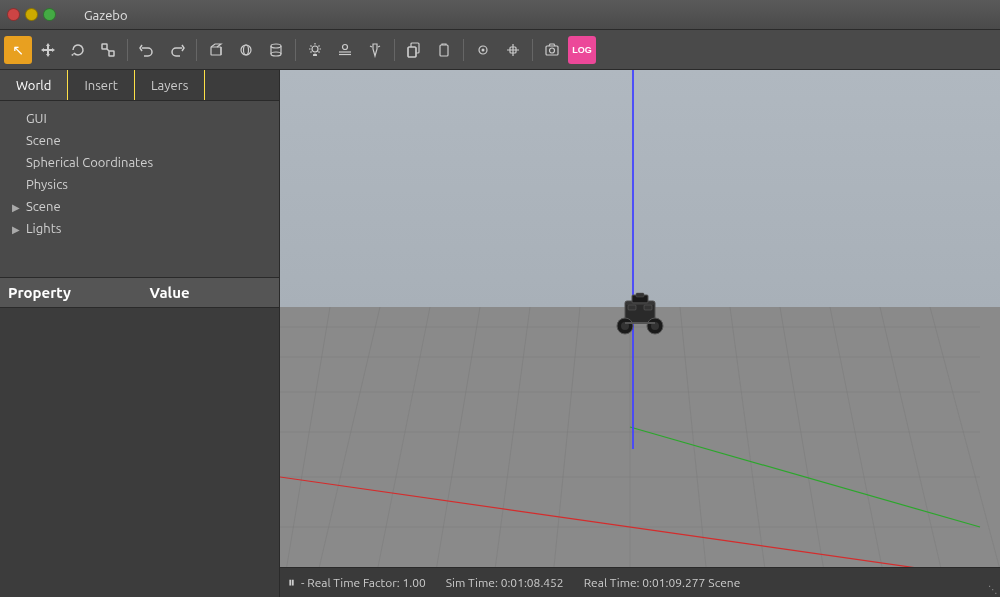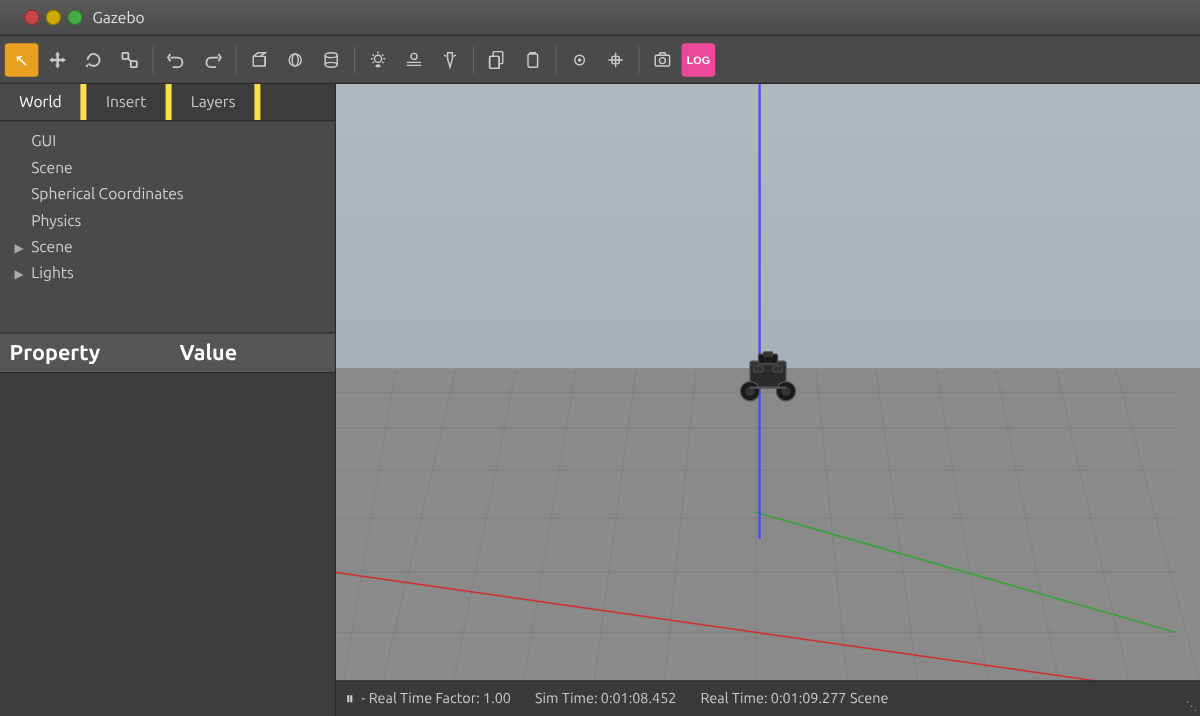--- a/index.html
+++ b/index.html
@@ -12,22 +12,22 @@
       color: #e0e0e0;
       overflow: hidden;
     }
 
     
     #titlebar {
       height: 30px;
       background: linear-gradient(to bottom, #5a5a5a, #4a4a4a);
       display: flex;
       align-items: center;
-      padding: 0 20px;
-      gap: 4px;
+      padding: 0 7px;
+      gap: 24px;
       border-bottom: 1px solid #2a2a2a;
     }
     .window-buttons {
       display: flex;
       gap: 5px;
     }
     .win-btn {
       width: 13px;
       height: 13px;
       border-radius: 50%;
@@ -101,21 +101,21 @@
     #tab-bar {
       display: flex;
       background: #3c3c3c;
       border-bottom: 1px solid #2a2a2a;
     }
     .tab {
       padding: 8px 16px;
       cursor: pointer;
       font-size: 13px;
       color: #ccc;
-      border-right: 5px solid #fde047;
+      border-right: 1px solid #fde047;
     }
     .tab.active {
       background: #4a4a4a;
       color: #fff;
     }
 
     
     #tree-panel {
       flex: 1;
       padding: 6px 0;
@@ -139,21 +139,21 @@
     
     #property-panel {
       border-top: 1px solid #2a2a2a;
       height: 320px;
       background: #3c3c3c;
     }
     #property-header {
       background: #555;
       display: flex;
       padding: 6px 8px;
-      font-size: 18px;
+      font-size: 15px;
       font-weight: bold;
       color: #fff;
       border-bottom: 1px solid #2a2a2a;
     }
     .prop-col-property {
       flex: 1;
     }
     .prop-col-value {
       flex: 1;
       padding-left: 20px;

